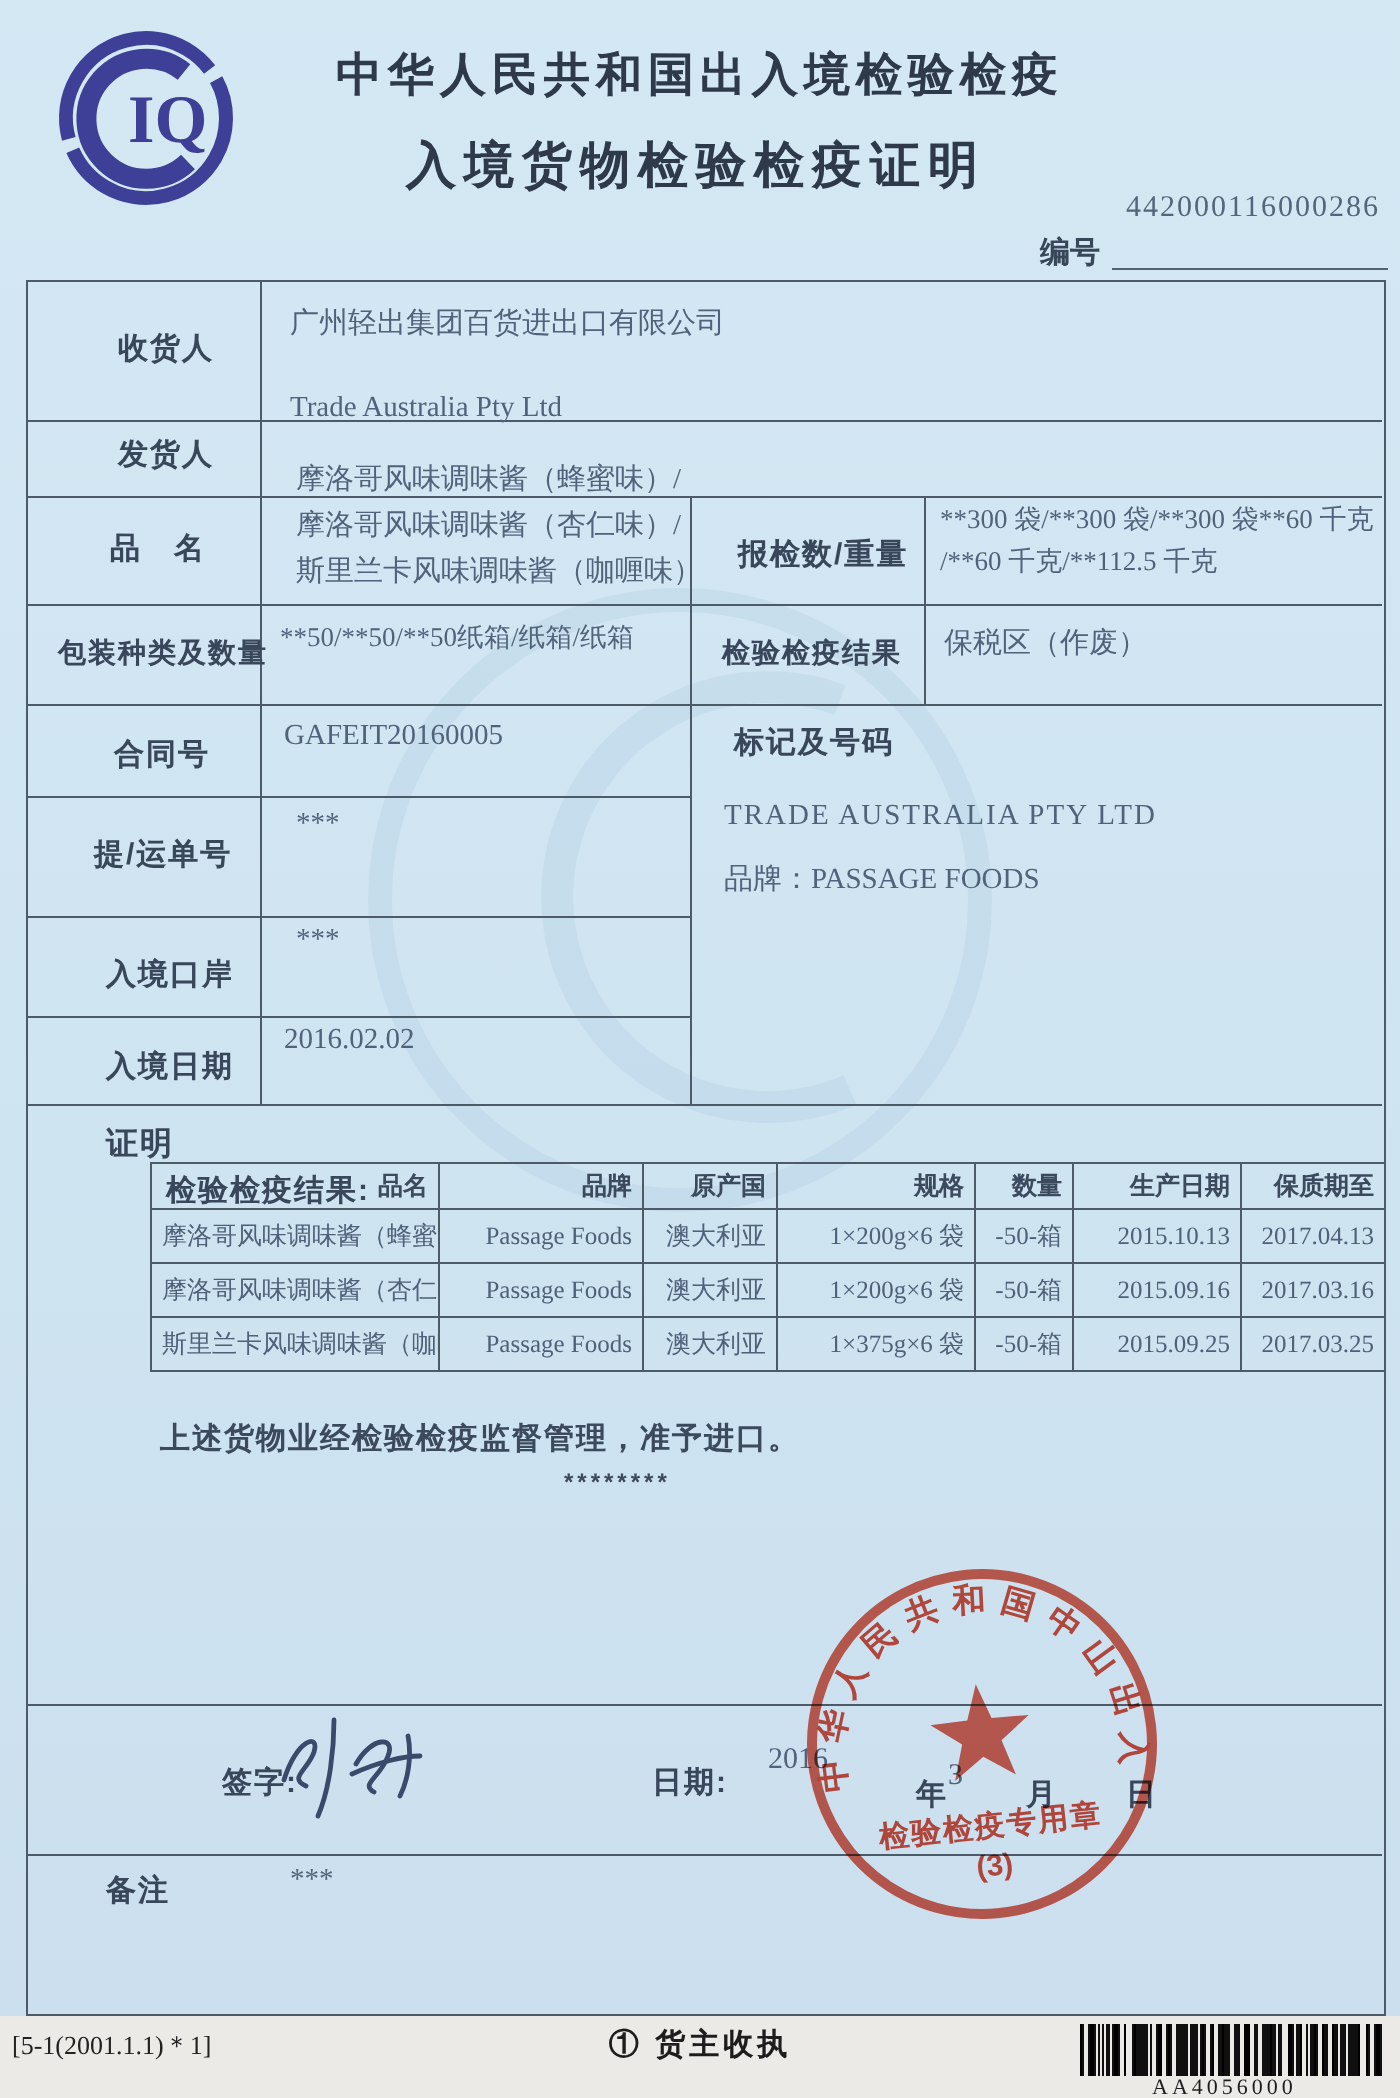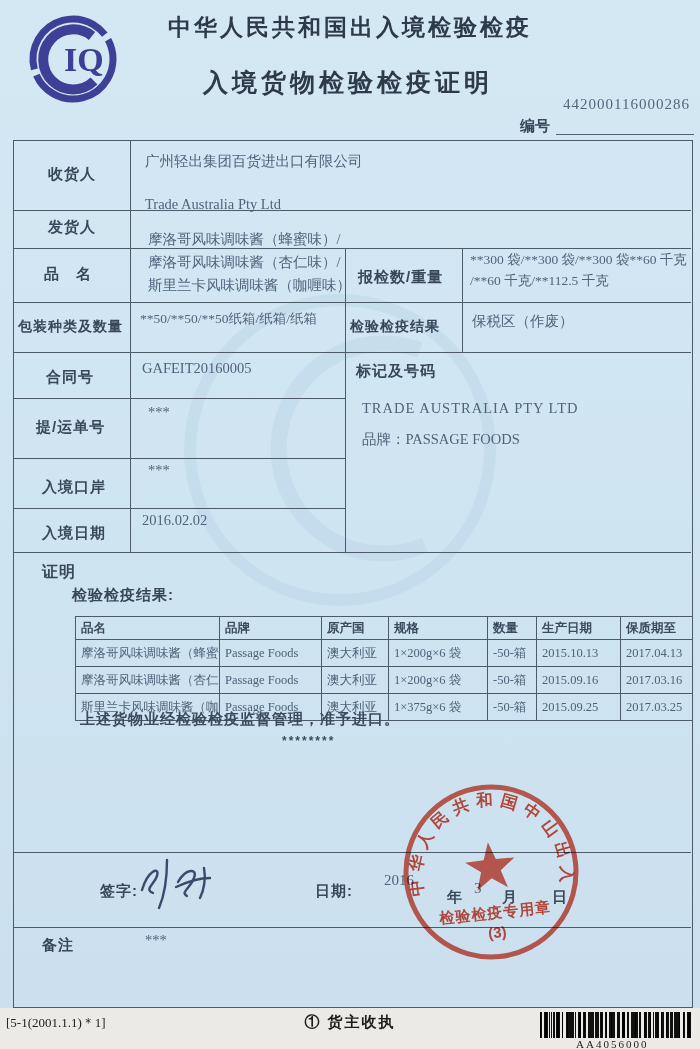--- a/index.html
+++ b/index.html
@@ -4,39 +4,39 @@
 <style>
   html,body{margin:0;padding:0;}
   .page{
     position:relative; width:700px; height:1049px; overflow:hidden;
     background:linear-gradient(180deg,#d4e8f4 0%, #cfe4f1 55%, #cbdfee 96%, #c9dcea 100%);
     font-family:"Liberation Sans", sans-serif;
     color:#35424f;
   }
   .abs{position:absolute;}
   
-  .org-title{left:0;right:0;top:12px;text-align:center;font-size:23px;font-weight:bold;
+  .org-title{left:0;right:0;top:22px;text-align:center;font-size:23px;font-weight:bold;
     letter-spacing:3px;color:#2e3a49;}
   .doc-title{left:0;right:4px;top:66px;text-align:center;font-size:25px;font-weight:bold;
     letter-spacing:4px;color:#2e3a49;}
   .serial{right:10px;top:96px;font-family:"Liberation Serif",serif;font-size:15px;color:#55667c;letter-spacing:1px;}
   .numlabel{left:520px;top:117px;font-size:15px;font-weight:600;color:#39475a;}
   .numline{left:556px;top:134px;width:138px;height:1px;background:#55626f;}
   
   .hline,.vline{background:#4d5a68;}
   .hline{height:1px;}
   .vline{width:1px;}
   
-  .lbl{font-size:15px;font-weight:600;color:#39475a;letter-spacing:1px;white-space:nowrap;}
+  .lbl{font-size:15px;font-weight:600;color:#39475a;letter-spacing:1px;white-space:nowrap;margin-left:11px;}
   .val{font-family:Liberation Serif, serif;font-size:14.5px;color:#51637b;white-space:nowrap;}
   .small-lbl{font-size:14px;}
   
-  .rtable{left:75px;top:616px;display:grid;
+  .rtable{left:75px;top:581px;display:grid;
     grid-template-columns:144px 102px 67px 99px 49px 84px 71px;
-    border:1px solid #4d5a68;background:transparent;}
+    border:1px solid #4d5a68;background:transparent;text-align:right;}
   .rc{border-right:1px solid #4d5a68;border-bottom:1px solid #4d5a68;
     padding:3px 5px;font-size:12.5px;overflow:hidden;white-space:nowrap;}
   .rc.h{font-weight:600;color:#3c4a5d;height:16px;line-height:16px;}
   .rc.d{font-family:"Liberation Serif",serif;color:#4f6178;height:20px;line-height:20px;}
   .rc:nth-child(7n){border-right:none;}
   .rtable>.rc:nth-last-child(-n+7){border-bottom:none;}
   .conclusion{left:80px;top:710px;font-size:15px;color:#3c4a5d;font-weight:600;letter-spacing:1px;}
   .asterisks{left:282px;top:734px;font-size:12px;color:#3c4a5d;letter-spacing:2px;font-weight:bold;}
   
   .stamp{left:399px;top:780px;width:184px;height:184px;transform:rotate(-6deg);

